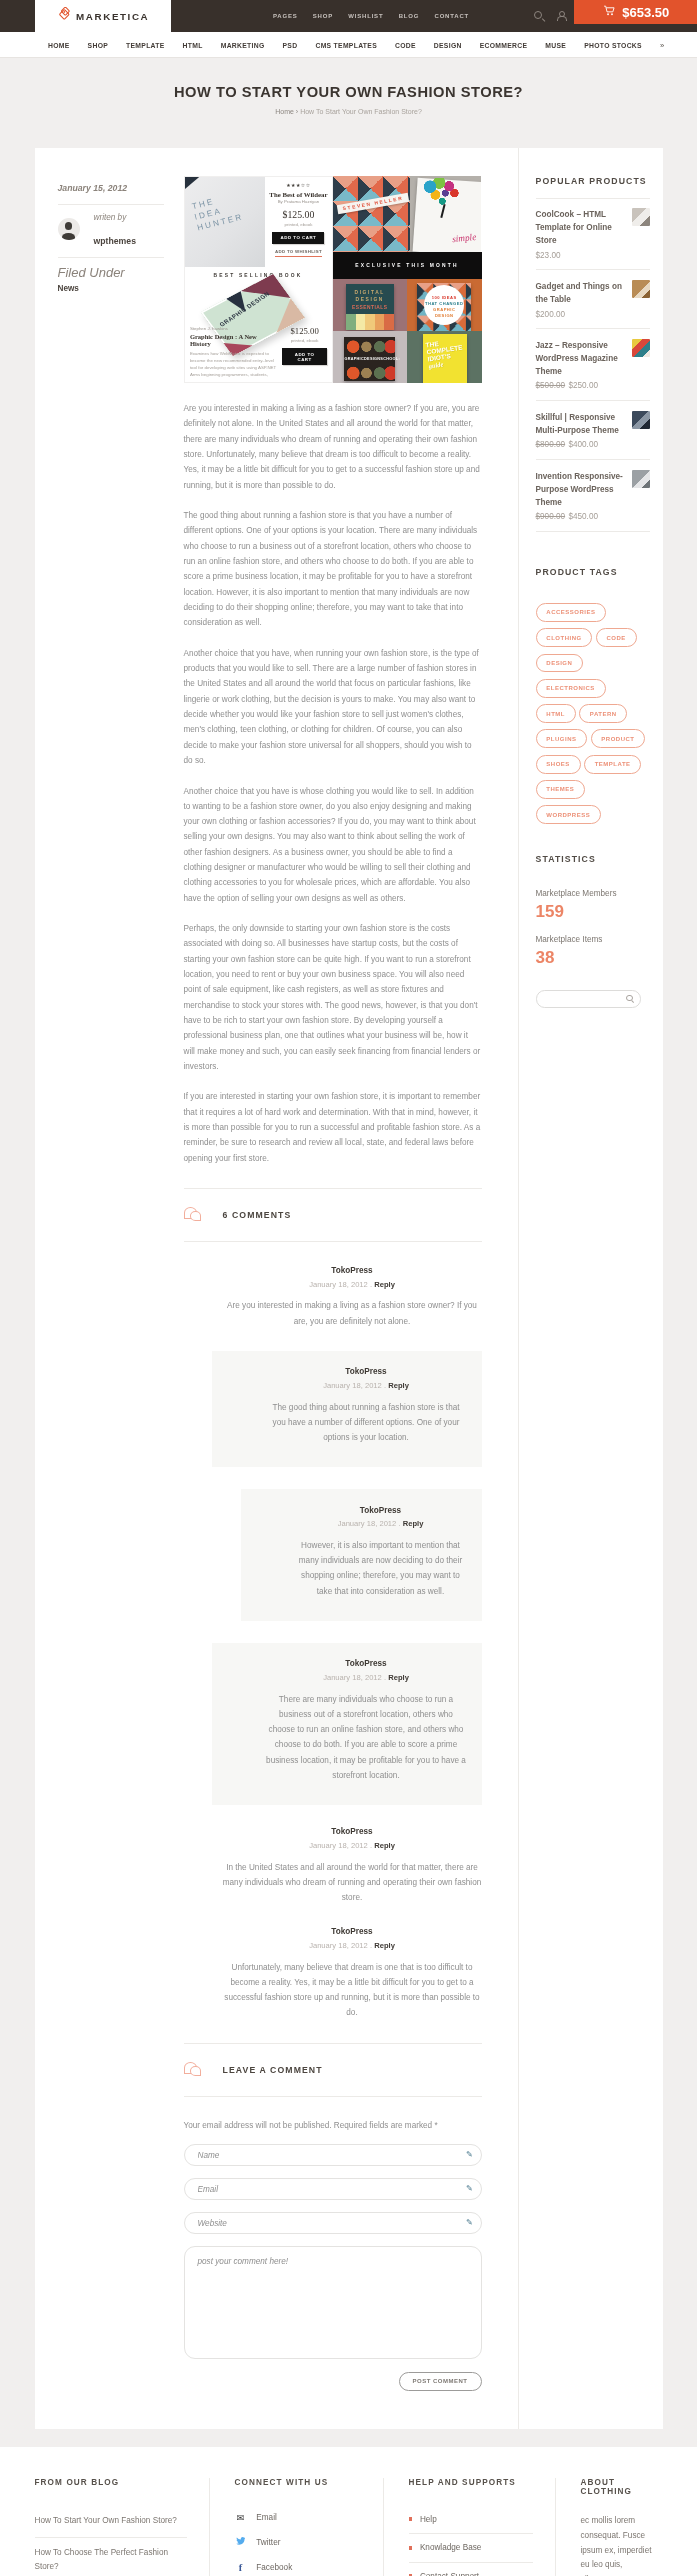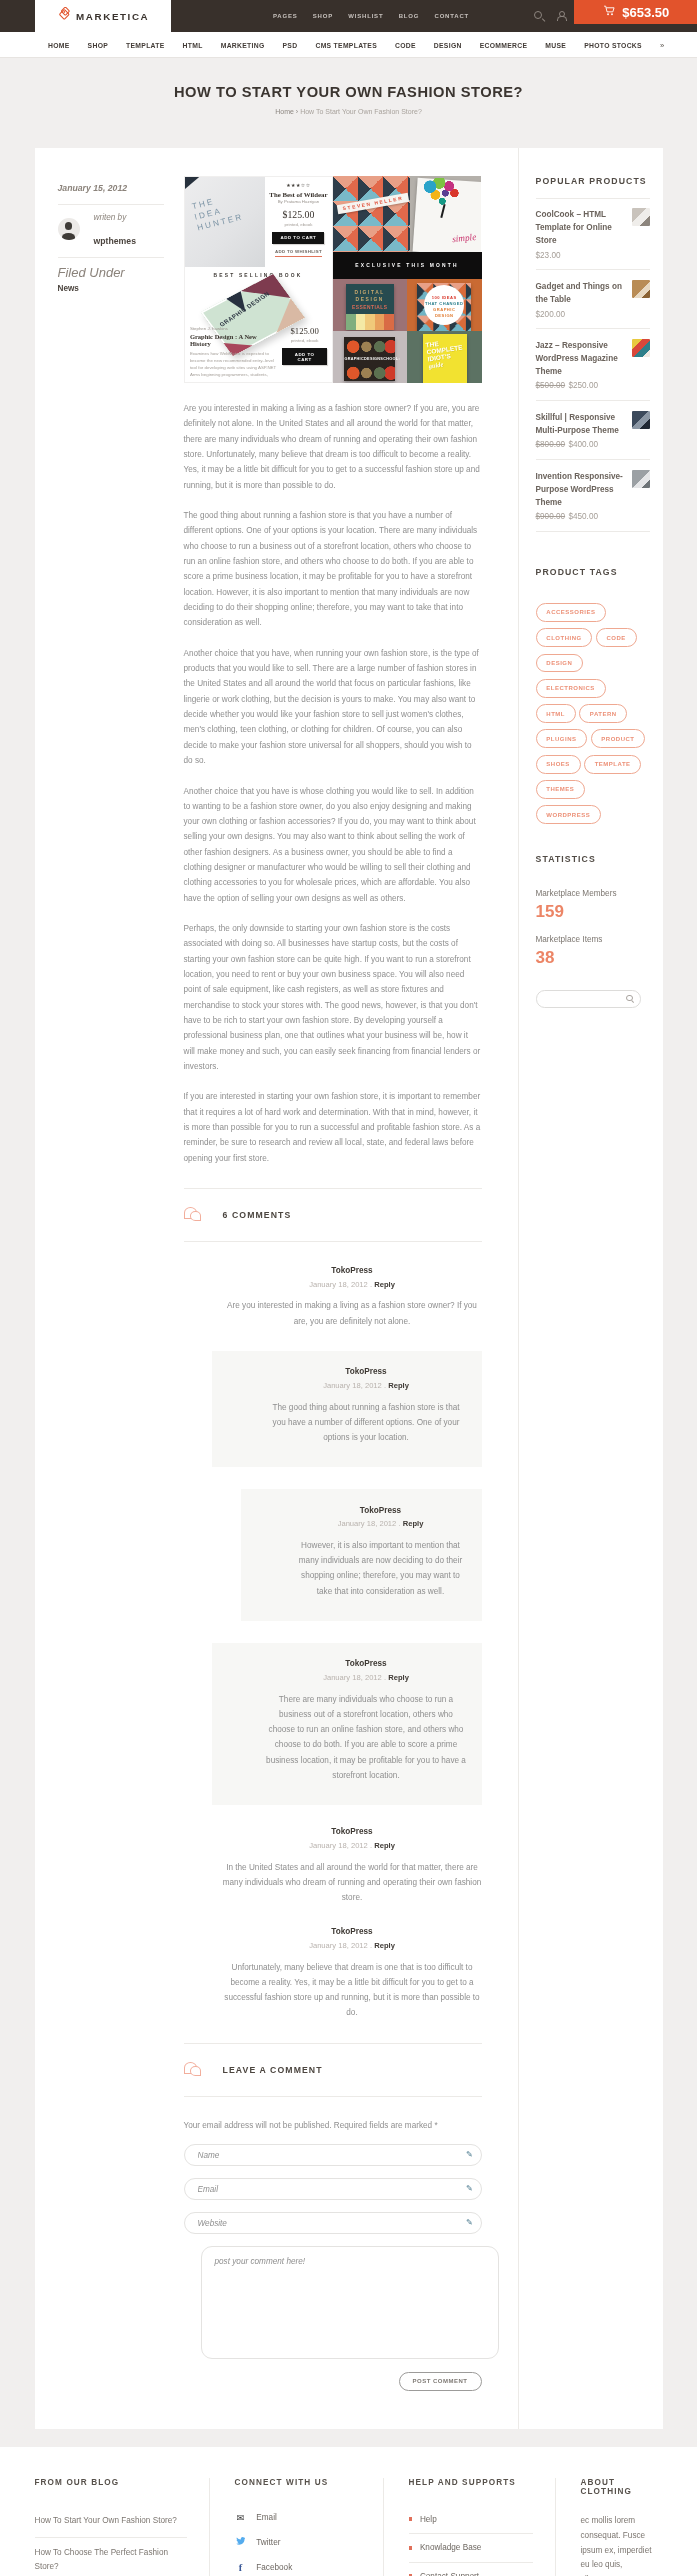--- a/index.html
+++ b/index.html
@@ -152,21 +152,21 @@
   .ctext { margin-top:9.8px; font-size:8.2px; line-height:15.3px; color:#8f8f8f; }
   .lvl1 { margin-left:28px; background:#f7f7f5; padding:16.3px 15.3px 22px; }
   .lvl2 { margin-left:57px; background:#f7f7f5; padding:16.3px 15.3px 22px; }
 
   
   .formnote { font-size:8.2px; color:#8f8f8f; margin:24px 0 14px; }
   .pillin { position:relative; margin-bottom:12px; }
   .pillin input { width:100%; height:22px; border:1.1px solid #e4e3e1; border-radius:11px; padding:0 22px 0 13px; font-size:8.2px; font-style:italic; color:#6b6b6b; outline:none; background:#fff; font-family:"Liberation Sans", sans-serif; }
   .pillin input::placeholder, .ta textarea::placeholder { color:#8f8f8f; font-style:italic; }
   .pen { position:absolute; right:8.7px; top:4.9px; color:#44758a; font-size:8.2px; }
-  .ta textarea { width:100%; height:113px; border:1.1px solid #e4e3e1; border-radius:11px; padding:9.8px 13px; font-size:8.2px; font-style:italic; color:#6b6b6b; outline:none; resize:none; font-family:"Liberation Sans", sans-serif;margin-left:17px; }
+  .ta textarea { width:100%; height:113px; border:1.1px solid #e4e3e1; border-radius:11px; padding:9.8px 13px; font-size:8.2px; font-style:italic; color:#6b6b6b; outline:none; resize:none; font-family:"Liberation Sans", sans-serif; }
   .postrow { text-align:right; margin-top:11px; }
   .btn-pill { display:inline-block; border:1.1px solid #9c9b99; border-radius:10.4px; padding:5.4px 13px; font-size:6px; font-weight:bold; letter-spacing:0.5px; color:#7e7974; background:#fff; cursor:pointer; }
 
   
   .sidebar { position:absolute; left:501px; top:28px; width:114px; }
   .sb-title { font-size:8.7px; font-weight:bold; letter-spacing:1.1px; color:#514b45; padding-bottom:12px; border-bottom:0.5px solid #eceae7; }
   .sb-prod { display:flex; gap:5.4px; padding:9.8px 0; border-bottom:0.5px solid #eceae7; }
   .sb-prod .pl { flex:1; }
   .sb-pt { font-size:8.2px; line-height:13px; font-weight:bold; color:#6b635c; cursor:pointer; }
   .sb-pp { margin-top:3.3px; font-size:8.2px; color:#a59e97; }

